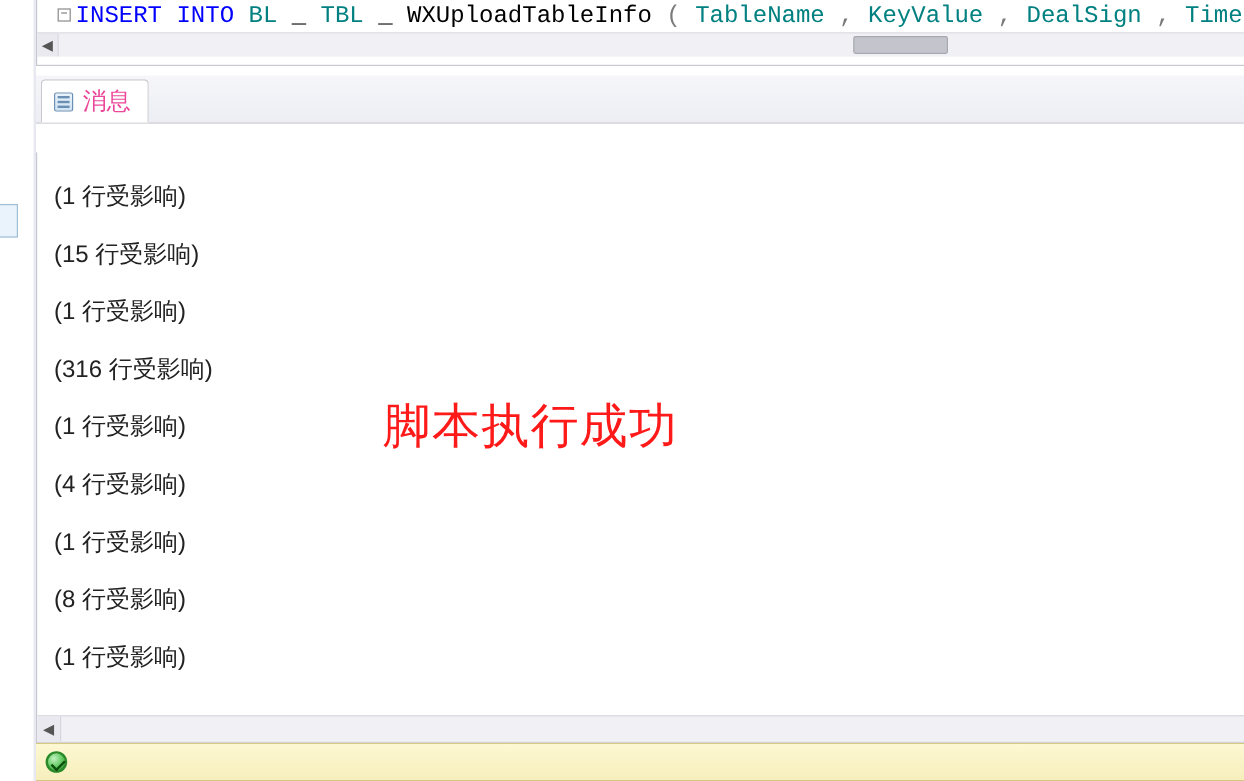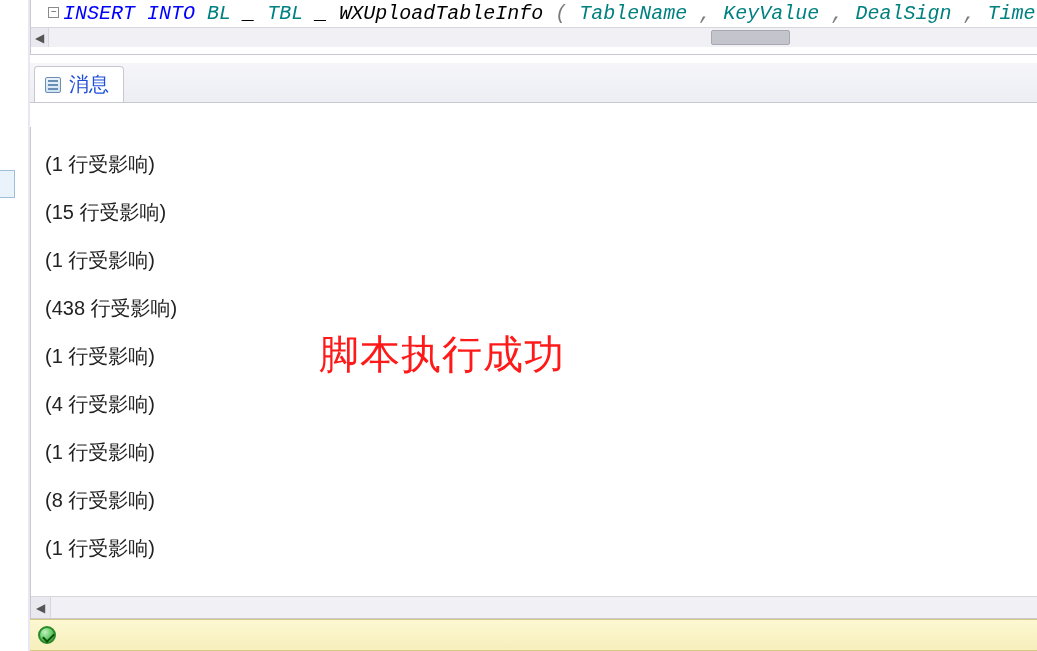--- a/index.html
+++ b/index.html
@@ -72,21 +72,21 @@
       border: 1px solid #8a8a8a;
       display: inline-flex;
       align-items: center;
       justify-content: center;
       font-size: 10px;
       line-height: 8px;
       color: #555;
       background: #fff;
       margin-top: 5px;
     }
-    .sql-code { flex: 1; min-width: 0; overflow: hidden; font-style: italic; }
+    .sql-code { flex: 1; min-width: 0; overflow: hidden; }
     .kw-blue { color: #0000ff; }
     .kw-teal { color: #008080; }
     .kw-black { color: #000; }
     .kw-gray { color: #7a7a7a; }
     .h-scroll {
       height: 20px;
       border-top: 1px solid #d6d6de;
       background: #f1f1f5;
       display: flex;
       align-items: center;
@@ -133,21 +133,21 @@
     .tab {
       display: flex;
       align-items: center;
       gap: 8px;
       padding: 6px 14px 6px 10px;
       border: 1px solid #c8c8d0;
       border-bottom: none;
       background: #ffffff;
       border-radius: 4px 4px 0 0;
       font-size: 20px;
-      color: #1d4ed8;
+      color: #ec4899;
       height: 36px;
     }
     .tab .tab-icon {
       width: 16px;
       height: 16px;
       display: inline-block;
       position: relative;
     }
     .tab .tab-icon::before {
       content: "";
@@ -299,21 +299,21 @@
         <span class="tab-icon"></span>
         <span>消息</span>
       </div>
     </div>
 
     <div class="messages">
       <div class="messages-inner" id="messages-list">
           <div class="msg-row">(1 行受影响)</div>
           <div class="msg-row">(15 行受影响)</div>
           <div class="msg-row">(1 行受影响)</div>
-          <div class="msg-row">(438 行受影响)</div>
+          <div class="msg-row">(316 行受影响)</div>
           <div class="msg-row">(1 行受影响)</div>
           <div class="msg-row">(4 行受影响)</div>
           <div class="msg-row">(1 行受影响)</div>
           <div class="msg-row">(8 行受影响)</div>
           <div class="msg-row">(1 行受影响)</div>
         </div>
       <div class="overlay-text">脚本执行成功</div>
       <div class="msg-hscroll">
         <div class="arrow-btn">◀</div>
         <div class="track"></div>

